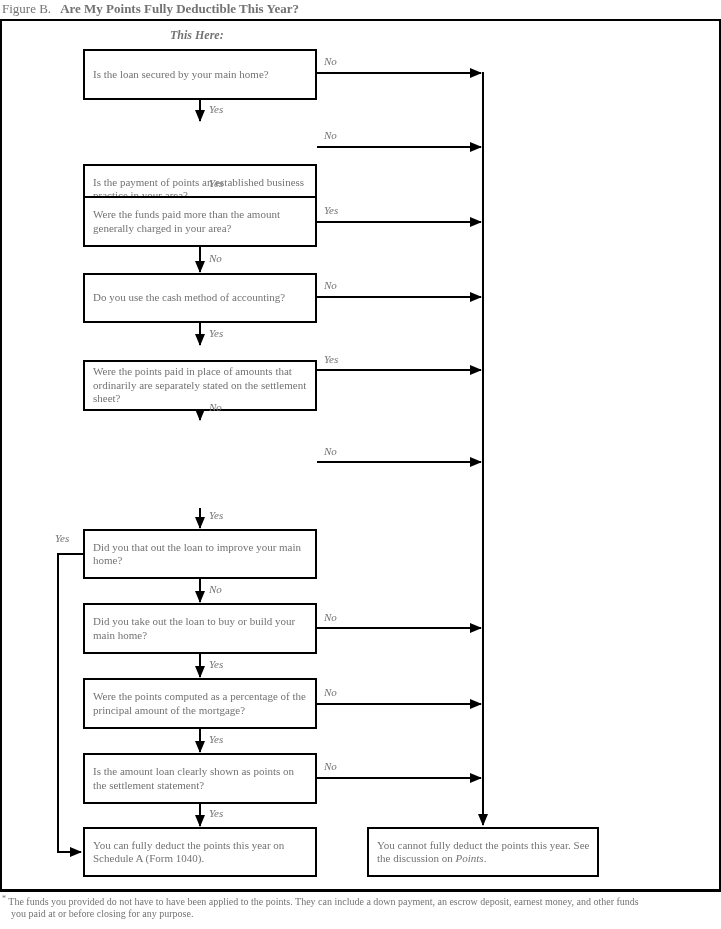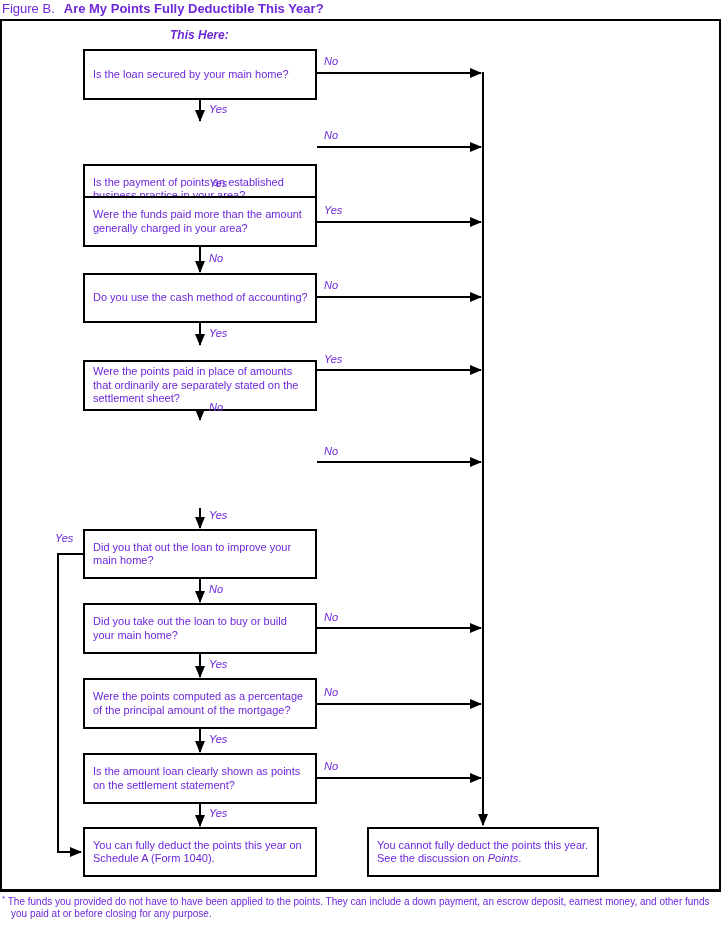--- a/index.html
+++ b/index.html
@@ -1,22 +1,22 @@
 <!DOCTYPE html>
 <html><head>
 <meta charset="utf-8">
 <style>
   html, body { margin: 0; padding: 0; background: #ffffff; }
   .page {
     position: relative;
     width: 721px;
     height: 929px;
     background: #ffffff;
-    color: #6d28d9;
-    font-family: Liberation Sans, sans-serif;
+    color: #737373;
+    font-family: Liberation Serif, serif;
     overflow: hidden;
   }
   .title {
     position: absolute;
     left: 2px; top: 1px;
     font-size: 13px;
     white-space: nowrap;
   }
   .title .title-main { font-weight: bold; margin-left: 9px; }
   .frame {

